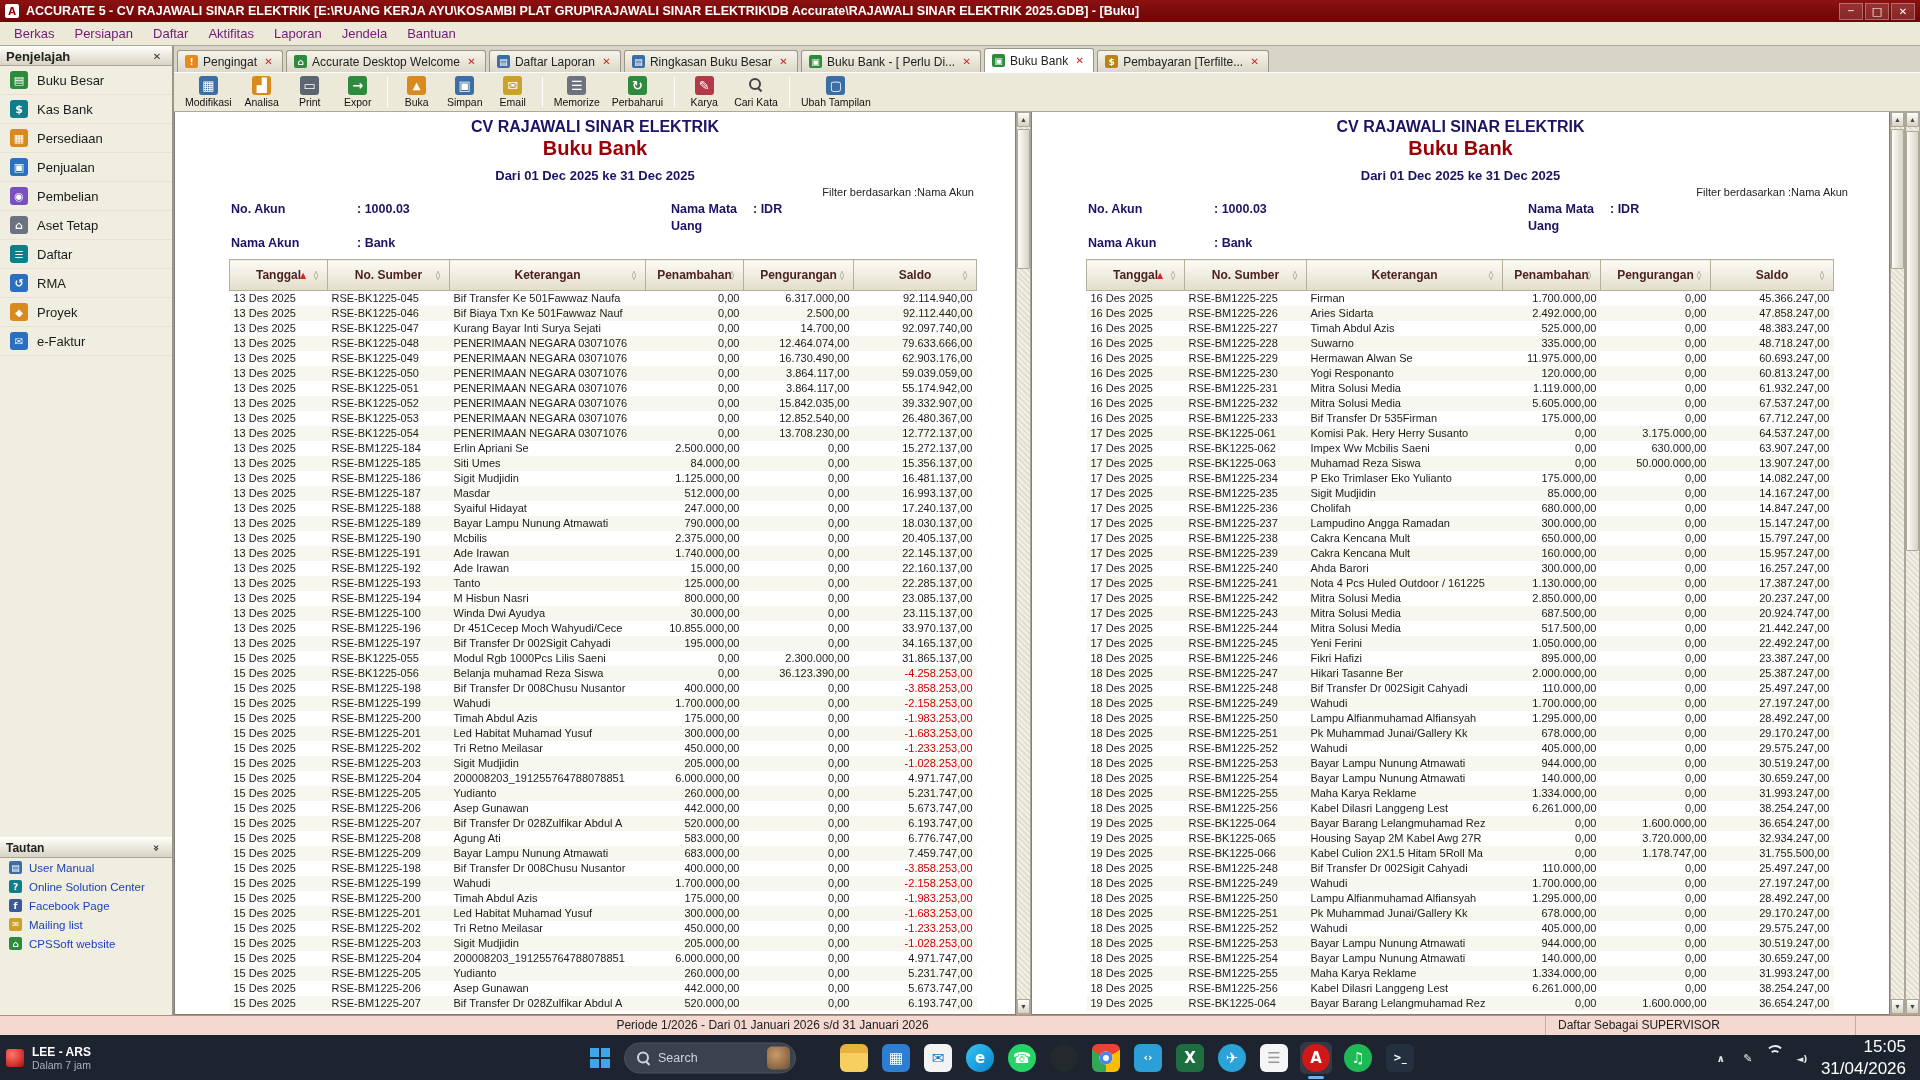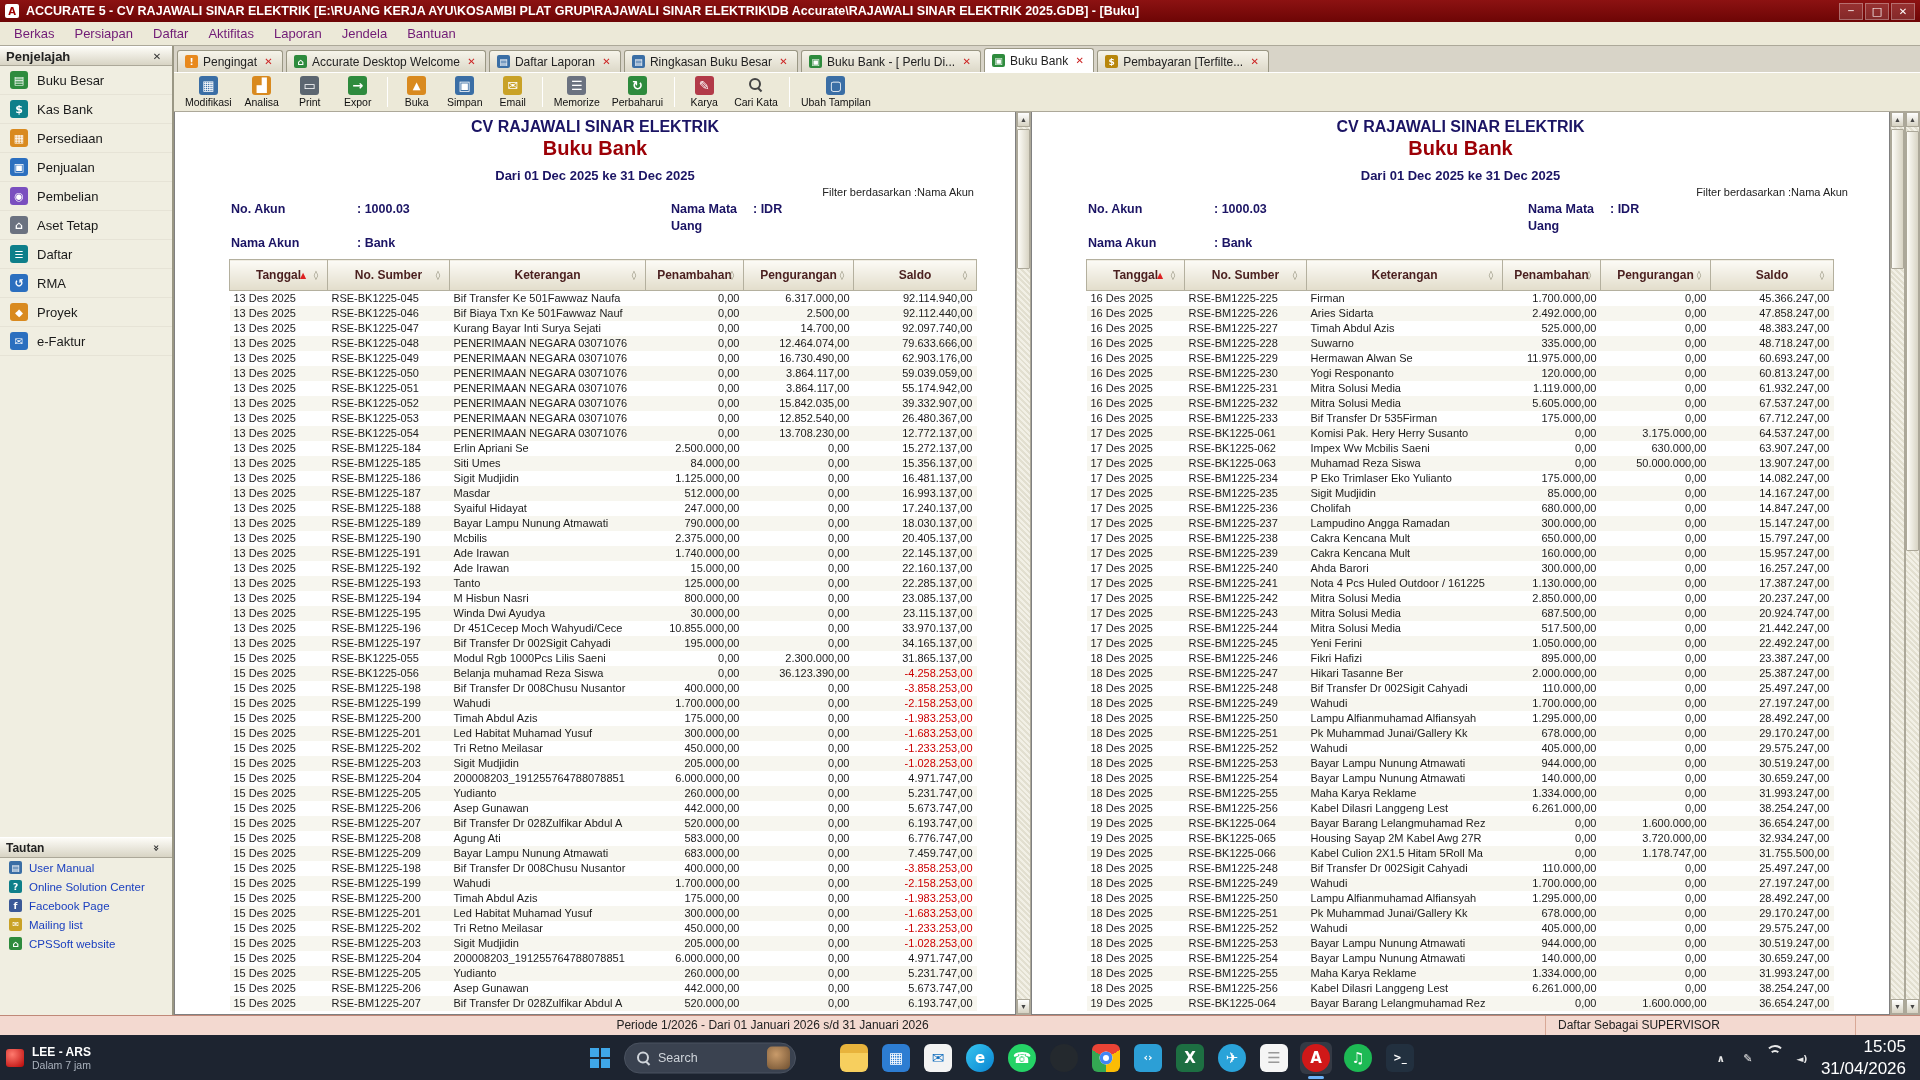--- a/index.html
+++ b/index.html
@@ -525,21 +525,21 @@
                 <tr>
                   <td>13 Des 2025</td>
                   <td>RSE-BM1225-194</td>
                   <td>M Hisbun Nasri</td>
                   <td class="num">800.000,00</td>
                   <td class="num">0,00</td>
                   <td class="num">23.085.137,00</td>
                 </tr>
                 <tr>
                   <td>13 Des 2025</td>
-                  <td>RSE-BM1225-195</td>
+                  <td>RSE-BM1225-100</td>
                   <td>Winda Dwi Ayudya</td>
                   <td class="num">30.000,00</td>
                   <td class="num">0,00</td>
                   <td class="num">23.115.137,00</td>
                 </tr>
                 <tr>
                   <td>13 Des 2025</td>
                   <td>RSE-BM1225-196</td>
                   <td>Dr 451Cecep Moch Wahyudi/Cece</td>
                   <td class="num">10.855.000,00</td>

